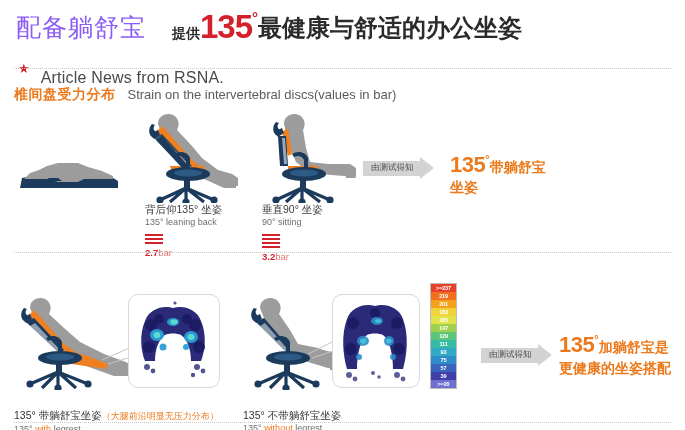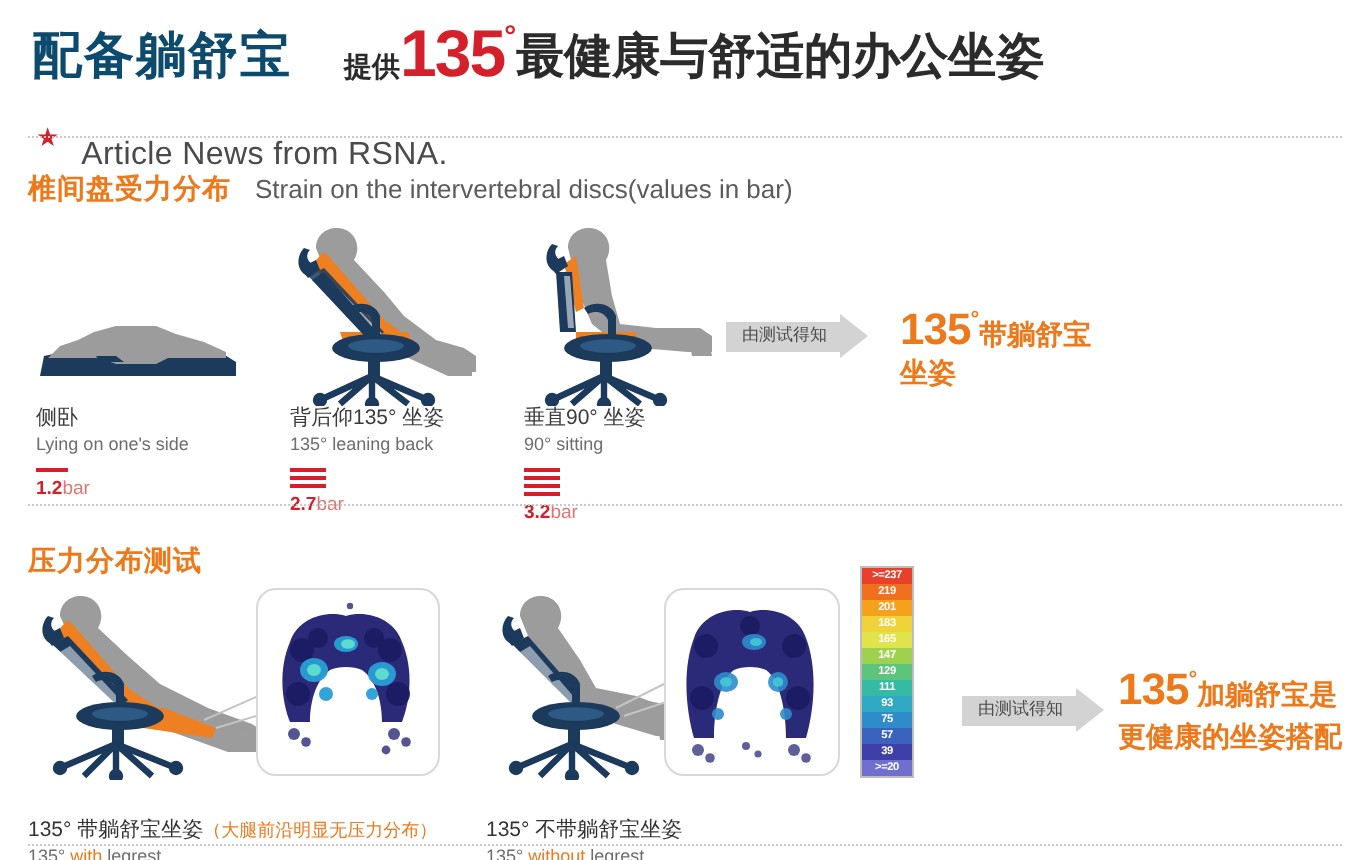--- a/index.html
+++ b/index.html
@@ -8,21 +8,21 @@
     background: #ffffff;
     font-family: "Liberation Sans", "DejaVu Sans", sans-serif;
     overflow: hidden;
   }
   .page { position: relative; width: 685px; height: 430px; background:#fff; }
 
   
   .header { position: absolute; left: 0; top: 0; width: 685px; height: 72px; }
   .hd-row { position: absolute; left: 16px; top: 8px; display: flex; align-items: flex-end; }
   .hd-cn-left {
-    font-size: 25px; font-weight: bold; color: #0c4a6e;
+    font-size: 25px; font-weight: normal; color: #8b5cf6;
     letter-spacing: 1px; line-height: 30px;
   }
   .hd-mid { display: flex; align-items: baseline; margin-left: 26px; }
   .hd-tigong { font-size: 14px; color: #2b2b2b; font-weight: bold; line-height: 20px; position: relative; top: 2px;}
   .hd-135 {
     font-size: 33px; font-weight: bold; color: #d4202a;
     line-height: 33px; letter-spacing: -1px; position: relative; top: 2px;
   }
   .hd-deg {
     font-size: 15px; font-weight: bold; color: #d4202a;
@@ -193,28 +193,20 @@
         <ellipse cx="46" cy="66" rx="22" ry="7" fill="#1b3a5c"></ellipse>
         <ellipse cx="46" cy="65" rx="14" ry="3.4" fill="#2d5a84"></ellipse>
         <rect x="42" y="70" width="6" height="12" fill="#1b3a5c"></rect>
         <path d="M44,80 L18,92 M44,80 L72,92 M44,80 L28,94 M44,80 L62,94 M44,80 L44,95" stroke="#1b3a5c" stroke-width="3.2" fill="none"></path>
         <circle cx="18" cy="92" r="3.6" fill="#1b3a5c"></circle>
         <circle cx="72" cy="92" r="3.6" fill="#1b3a5c"></circle>
         <circle cx="44" cy="94" r="3.6" fill="#1b3a5c"></circle>
       </svg>
     </div>
 
-    <div class="cap" style="left:18px; top:124px;">
-      <div class="cap-cn">侧卧</div>
-      <div class="cap-en">Lying on one's side</div>
-      <div class="bars">
-        <div class="bar" style="width:16px"></div>
-      </div>
-      <div class="barval"><span>1.2</span><span class="unit">bar</span></div>
-    </div>
 
     <div class="cap" style="left:145px; top:124px;">
       <div class="cap-cn">背后仰135° 坐姿</div>
       <div class="cap-en">135° leaning back</div>
       <div class="bars">
         <div class="bar" style="width:18px"></div>
         <div class="bar" style="width:18px"></div>
         <div class="bar" style="width:18px"></div>
       </div>
       <div class="barval"><span>2.7</span><span class="unit">bar</span></div>
@@ -242,21 +234,20 @@
     <div class="result" style="left:450px; top:74px;">
       <span class="big">135</span><span class="deg">°</span><span class="cn">带躺舒宝坐姿</span>
     </div>
 
     <div class="seg-line" style="left:14px; top:174px; width:657px;"></div>
   </div>
 
   <div class="sec2">
 
     <div class="sec-head" style="left:14px; top:6px;">
-      <span class="sec-cn">压力分布测试</span>
     </div>
 
     <div class="fig" style="left:8px; top:28px;">
       <svg width="130" height="96" viewBox="0 0 130 96">
         <path d="M22,14 C22,6 30,2 37,5 C43,8 44,15 41,20 L56,34 L72,48 L96,60 L118,68 L124,72 L124,80 L110,80 L86,72 L60,58 L44,46 L32,36 Z" fill="#9c9c9c"></path>
         <path d="M28,20 L50,42 L70,54 L96,64 L116,72 L122,76 L122,82 L106,82 L78,72 L52,56 L34,38 Z" fill="#9c9c9c"></path>
         <path d="M20,22 L26,16 L30,20 L56,50 L74,62 L74,66 L64,66 L50,56 L28,32 Z" fill="#ef8022"></path>
         <path d="M34,60 L74,60 L100,70 L98,75 L36,66 Z" fill="#ef8022"></path>
         <path d="M16,14 C12,18 12,26 18,28 L20,22 C17,20 17,17 19,15 Z" fill="#1b3a5c"></path>
         <path d="M14,24 L22,20 L24,25 L18,29 Z" fill="#1b3a5c"></path>

